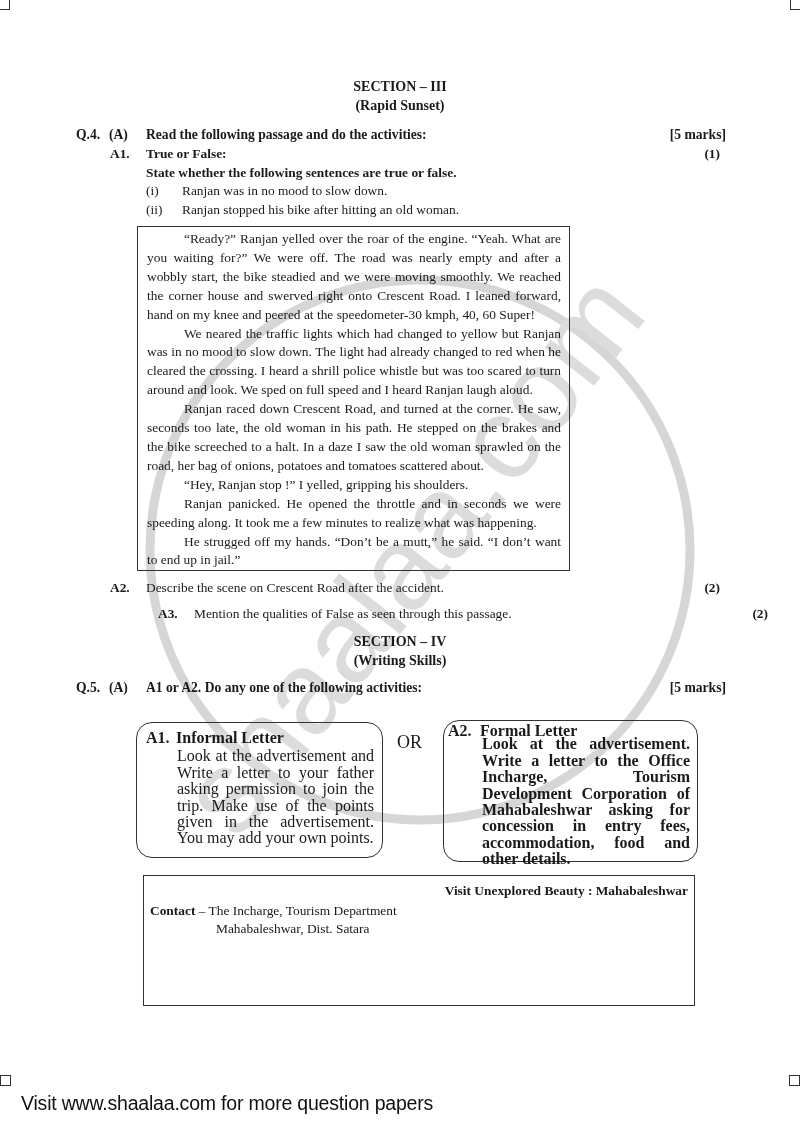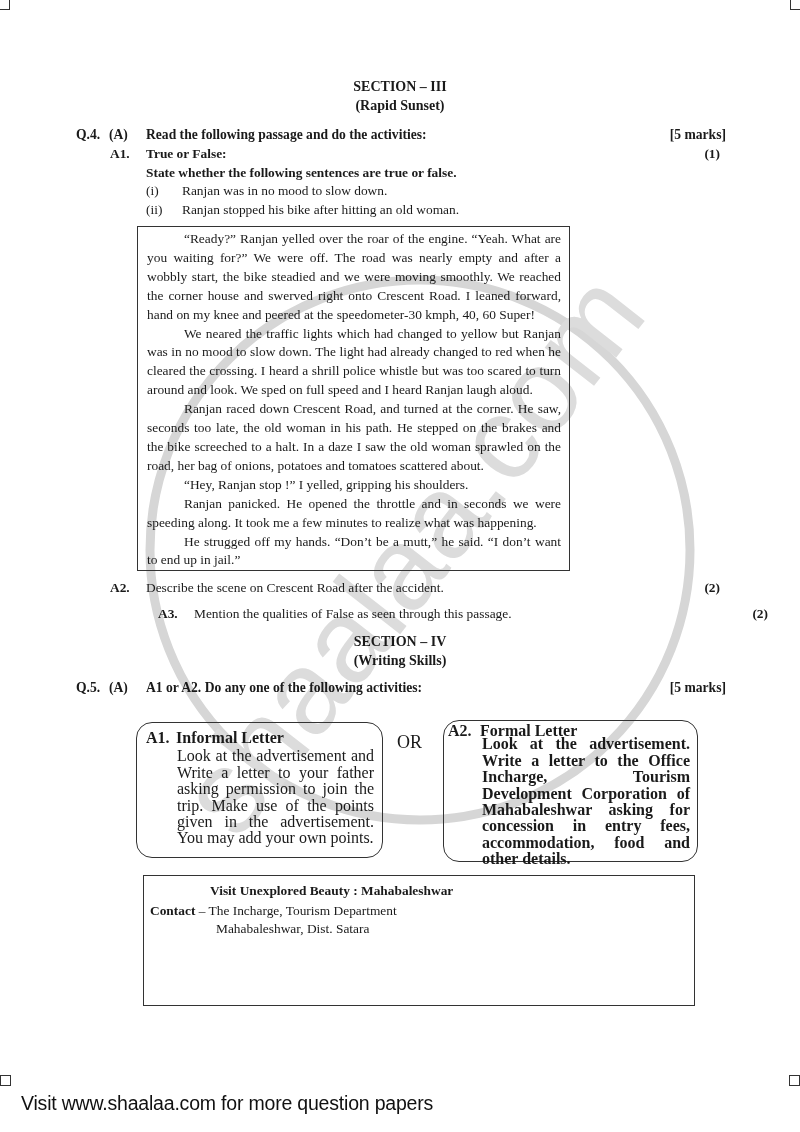--- a/index.html
+++ b/index.html
@@ -56,21 +56,21 @@
     .letter-box .lh .ln { display: inline-block; width: 30px; }
     .letter-box .lb { text-align: justify; text-align-last: left; }
 
     .or-label { left: 397px; top: 732px; font-weight: normal; font-size: 18px; }
 
     .advert {
       left: 143px; top: 875px; width: 552px; height: 131px;
       border: 1.5px solid #333; box-sizing: border-box; padding: 6px 6px 0 6px;
       font-size: 13.4px; line-height: 18.6px;
     }
-    .advert .ad-title { font-weight: bold; text-align: left; padding-left: 60px; margin-bottom: 1px; }
+    .advert .ad-title { font-weight: bold; text-align: right; padding-left: 60px; margin-bottom: 1px; }
     .advert .ad-body { text-align: justify; text-align-last: left; }
     .advert .ad-contact-label { font-weight: bold; margin-top: 29px; }
     .advert .ad-contact-l2 { padding-left: 66px; }
 
     .footer {
       left: 21px; top: 1092px; font-family: "Liberation Sans", "DejaVu Sans", sans-serif;
       font-size: 19.5px; color: #111; letter-spacing: -0.2px;
     }
   </style>
 </head>

